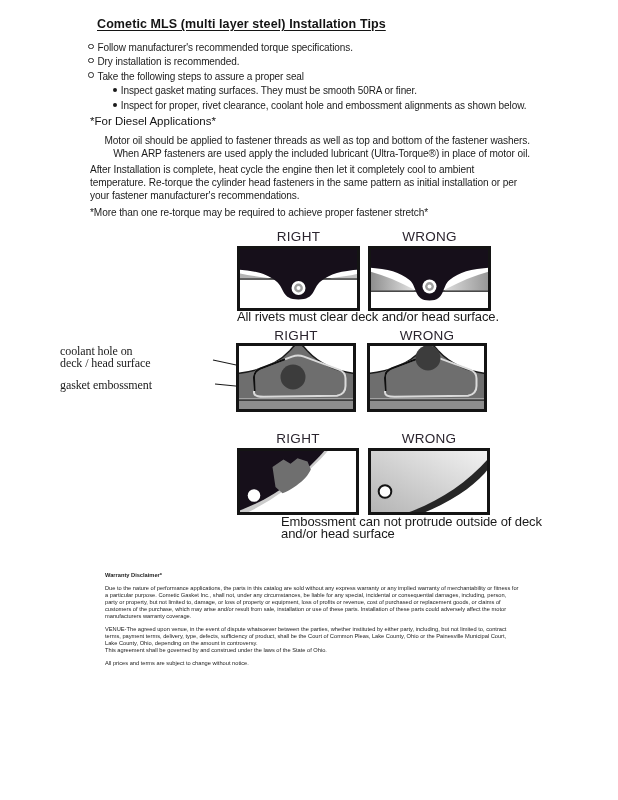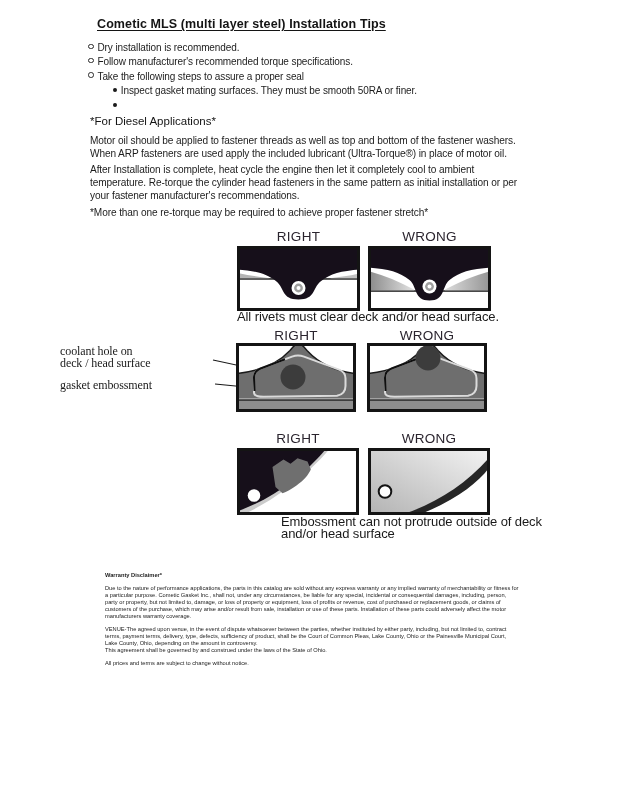--- a/index.html
+++ b/index.html
@@ -9,21 +9,21 @@
          text-decoration:underline;text-underline-offset:2px;letter-spacing:0.1px;color:#141414;}
   .bullets{position:absolute;left:88px;top:41px;font-size:10px;line-height:14.4px;letter-spacing:-0.1px;}
   .b{white-space:nowrap;}
   .ring{display:inline-block;width:3.5px;height:3.5px;border:1px solid #2a2a2a;border-radius:50%;
         margin-right:4px;vertical-align:2px;}
   .sub{padding-left:25px;}
   .dot{display:inline-block;width:3.8px;height:3.8px;background:#1c1c1c;border-radius:50%;
        margin-right:4px;vertical-align:2px;}
   .diesel-h{position:absolute;left:90px;top:115px;font-size:11.5px;font-weight:normal;color:#141414;}
   .para{position:absolute;left:90px;width:440px;font-size:10.1px;line-height:13px;letter-spacing:-0.1px;}
-  .p1{top:134px;}
+  .p1{top:134px;text-align:right;}
   .p2{top:163px;}
   .note{position:absolute;left:90px;top:207px;font-size:10.1px;letter-spacing:-0.1px;white-space:nowrap;}
   .dlabel{position:absolute;font-size:13.5px;letter-spacing:0.3px;color:#2a242e;text-align:center;}
   .panel{position:absolute;line-height:0;}
   .caption{position:absolute;font-size:13px;letter-spacing:-0.1px;color:#1a1a1a;line-height:12px;}
   .side-label{position:absolute;left:60px;width:152px;text-align:left;font-size:12px;
               letter-spacing:-0.1px;color:#1a1a1a;white-space:nowrap;font-family:Liberation Serif, serif;}
   .leads{position:absolute;left:130px;top:340px;pointer-events:none;}
   .legal{position:absolute;left:105px;top:572px;width:414px;font-size:5.7px;line-height:7px;
          letter-spacing:0;color:#222222;}
@@ -32,25 +32,25 @@
   .code{position:absolute;left:387px;top:761px;font-size:11.5px;letter-spacing:0.3px;color:#2b2b2b;}
 </style>
 </head>
 <body>
 
 <div class="page">
 
   <div class="title">Cometic MLS (multi layer steel) Installation Tips</div>
 
   <div class="bullets">
+    <div class="b"><span class="ring"></span><span>Follow manufacturer's recommended torque specifications.</span></div>
     <div class="b"><span class="ring"></span><span>Dry installation is recommended.</span></div>
-    <div class="b"><span class="ring"></span><span>Follow manufacturer's recommended torque specifications.</span></div>
     <div class="b"><span class="ring"></span><span>Take the following steps to assure a proper seal</span></div>
     <div class="b sub"><span class="dot"></span><span>Inspect gasket mating surfaces.  They must be smooth 50RA or finer.</span></div>
-    <div class="b sub"><span class="dot"></span></div>
+    <div class="b sub"><span class="dot"></span><span>Inspect for proper, rivet clearance, coolant hole and embossment alignments as shown below.</span></div>
   </div>
 
   <div class="diesel-h">*For Diesel Applications*</div>
   <div class="para p1">Motor oil should be applied to fastener threads as well as top and bottom of the fastener washers. When ARP fasteners are used apply the included lubricant (Ultra-Torque®) in place of motor oil.</div>
   <div class="para p2">After Installation is complete, heat cycle the engine then let it completely cool to ambient temperature. Re-torque the cylinder head fasteners in the same pattern as initial installation or per your fastener manufacturer's recommendations.</div>
   <div class="note">*More than one re-torque may be required to achieve proper fastener stretch*</div>
 
   <div class="dlabel" style="left:237px;top:229px;width:123px;">RIGHT</div>
   <div class="dlabel" style="left:368px;top:229px;width:123px;">WRONG</div>
 

